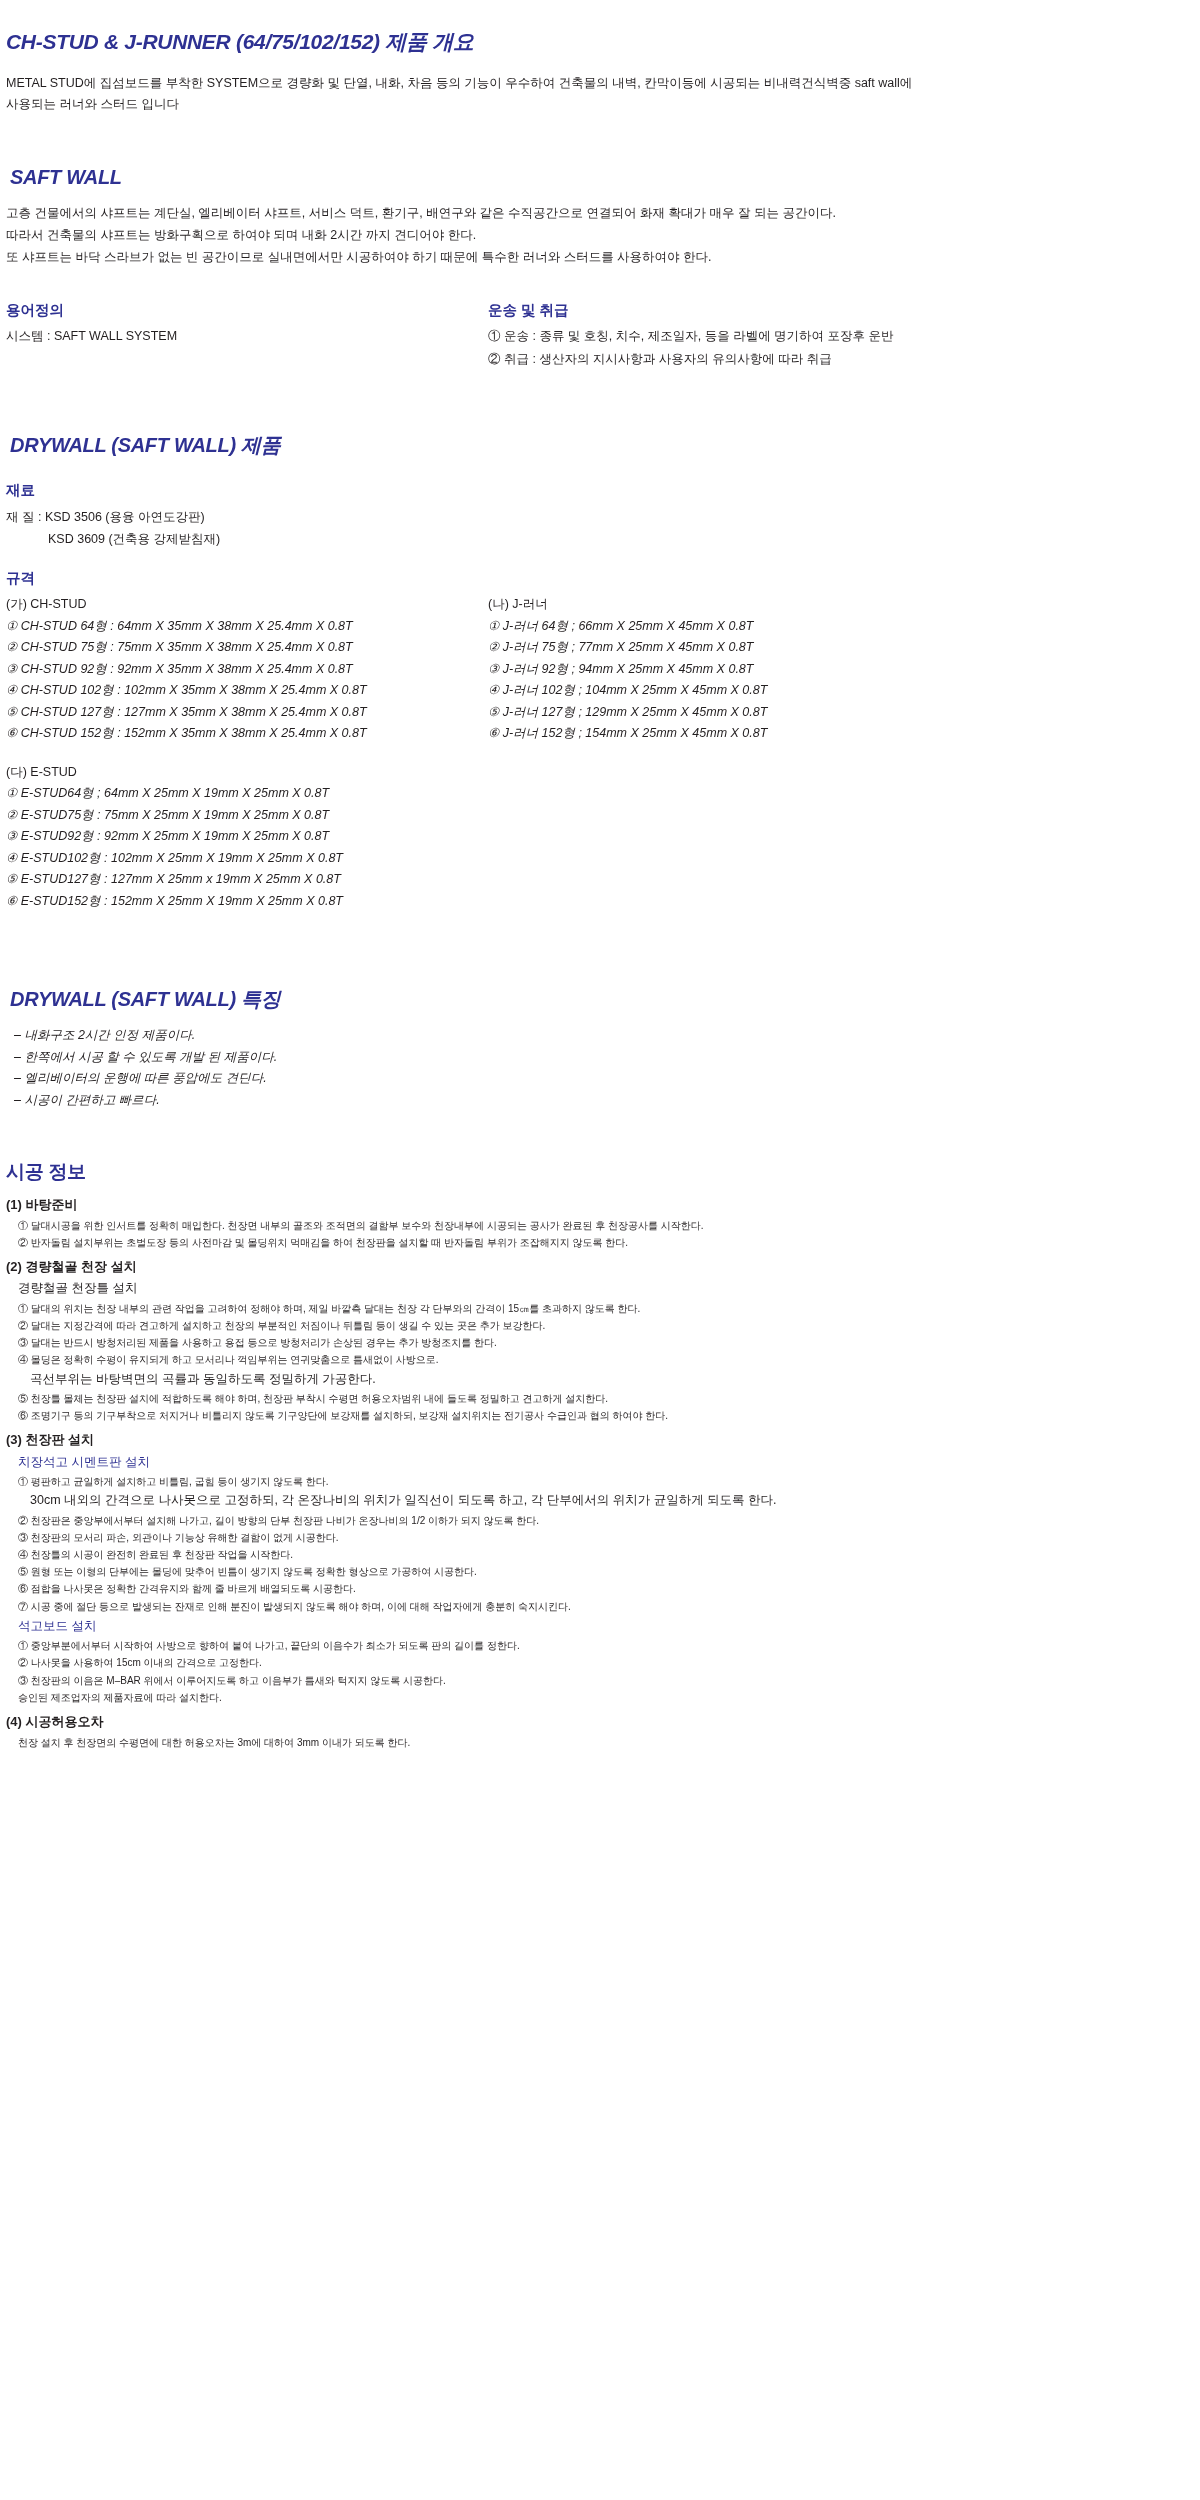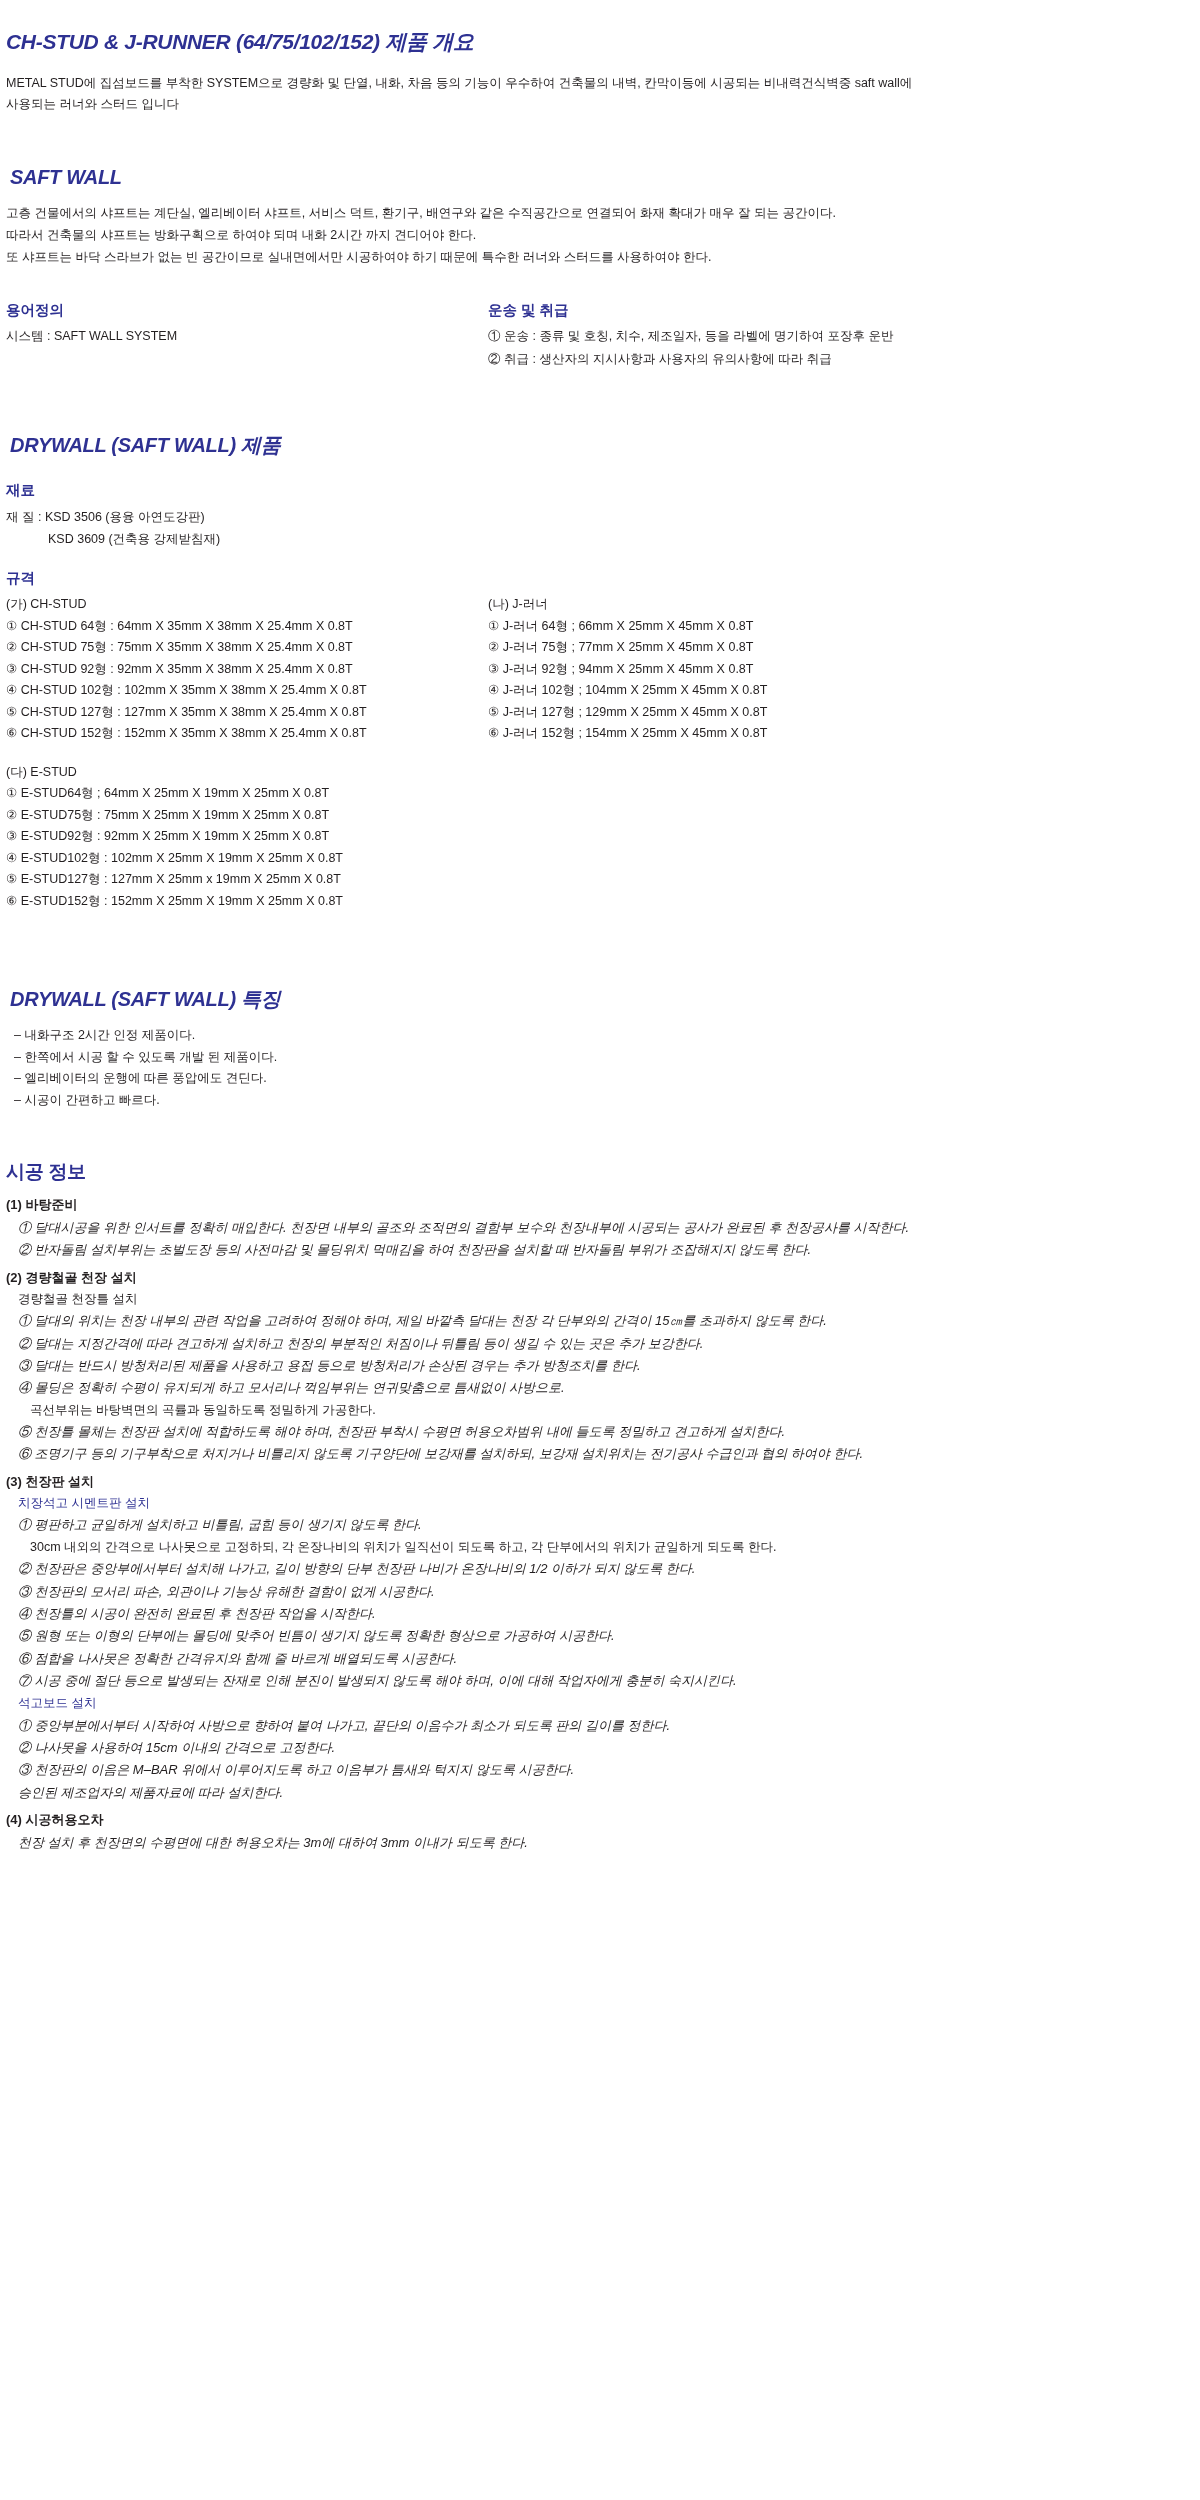--- a/index.html
+++ b/index.html
@@ -75,20 +75,21 @@
     display: flex;
     width: 100%;
   }
   .col-left  { width: 50%; box-sizing: border-box; padding-right: 12px; }
   .col-right { width: 50%; box-sizing: border-box; }
 
   ul.plain, ol.plain {
     list-style: none;
     margin: 0;
     padding: 0;
+    font-style: italic;
   }
   ul.plain li, ol.plain li {
     font-size: 12.5px;
     line-height: 1.72;
     color: #231f20;
   }
   .indent-2 { padding-left: 18px; }
   .indent-4 { padding-left: 42px; }
 
   .kv-line { font-size: 12.5px; line-height: 1.8; }
@@ -108,21 +109,21 @@
     margin: 2px 0 1px 0;
     padding-left: 12px;
   }
   .sub-head-dark {
     font-size: 12.5px;
     font-weight: normal;
     color: #231f20;
     margin: 1px 0 1px 0;
     padding-left: 12px;
   }
-  .item { padding-left: 12px; font-size: 13px; line-height: 1.72; font-style: italic; }
+  .item { padding-left: 12px; font-size: 10px; line-height: 1.72; }
   .item-2 { padding-left: 24px; font-size: 12.5px; line-height: 1.72; }
   .dash-item { padding-left: 8px; font-size: 12.5px; line-height: 1.95; }
 </style>
 </head>
 <body>
 
 <div class="page">
   <div class="wrap">
 
     <h1 class="doc-title">CH-STUD &amp; J-RUNNER (64/75/102/152) 제품 개요</h1>

